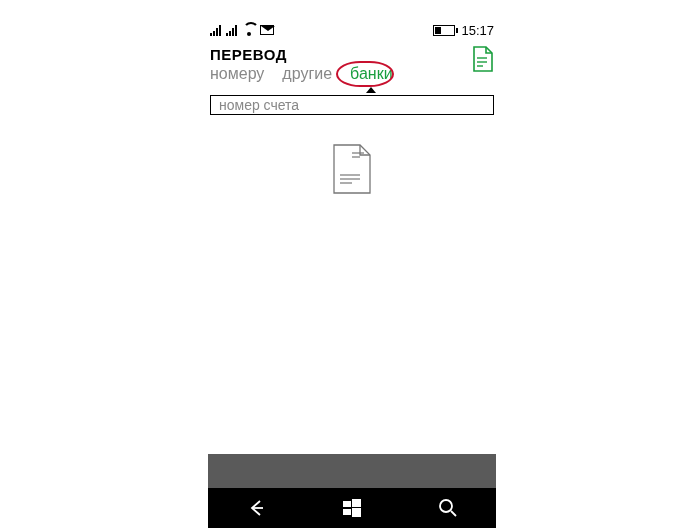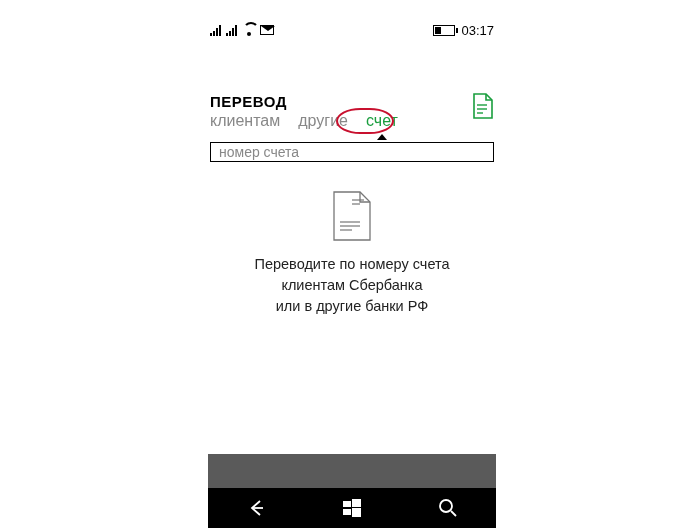--- a/index.html
+++ b/index.html
@@ -53,21 +53,20 @@
     content:"";position:absolute;top:0;left:0;width:0;height:0;border-left:7px solid transparent;border-right:7px solid transparent;border-top:5px solid #000;
   }
   .battery{
     width:22px;height:11px;border:1.5px solid #000;position:relative;display:inline-block;
   }
   .battery::after{content:"";position:absolute;right:-4px;top:2px;width:2px;height:5px;background:#000;}
   .battery::before{content:"";position:absolute;left:1px;top:1px;width:6px;height:7px;background:#000;}
 
   .header {
     padding: 6px 2px 0 2px;
-    margin-top: 47px;
   }
   .title {
     font-size: 15px;
     font-weight: 600;
     letter-spacing: 0.5px;
     color:#000;
   }
   .header-row { display:flex; align-items:flex-start; }
   .doc-btn {
     margin-left:auto;
@@ -132,33 +131,33 @@
           <span></span>
           <span></span>
           <span></span>
           <span></span>
         </span>
       <span class="wifi"></span>
       <span class="msg-icon"></span>
     </div>
     <div class="status-right">
       <span class="battery"></span>
-      <span>03:17</span>
+      <span>15:17</span>
     </div>
   </div>
 
   <div class="header">
     <div class="header-row">
       <div>
         <div class="title">ПЕРЕВОД</div>
         <div class="tabs" style="position:relative;">
-          <div class="tab">клиентам</div>
+          <div class="tab">номеру</div>
           <div class="tab">другие</div>
           <div class="tab active">
-            <span>счет</span>
+            <span>банки</span>
             <span class="caret"></span>
           </div>
           <div class="circle-annot" style="left:126px;top:-4px;"></div>
         </div>
       </div>
       <div class="doc-btn">
         <svg viewBox="0 0 22 26" width="22" height="26">
           <path d="M2 1 h12 l6 6 v18 h-18 z" fill="none" stroke="#1a9e3e" stroke-width="1.6"></path>
           <path d="M14 1 v6 h6" fill="none" stroke="#1a9e3e" stroke-width="1.6"></path>
           <line x1="5" y1="12" x2="15" y2="12" stroke="#1a9e3e" stroke-width="1.4"></line>
@@ -178,25 +177,20 @@
       <svg viewBox="0 0 44 52" width="44" height="52">
         <path d="M4 2 h26 l10 10 v38 h-36 z" fill="none" stroke="#777" stroke-width="1.3"></path>
         <path d="M30 2 v10 h10" fill="none" stroke="#777" stroke-width="1.3"></path>
         <line x1="22" y1="10" x2="34" y2="10" stroke="#777" stroke-width="1.2"></line>
         <line x1="22" y1="14" x2="30" y2="14" stroke="#777" stroke-width="1.2"></line>
         <line x1="10" y1="32" x2="30" y2="32" stroke="#777" stroke-width="1.2"></line>
         <line x1="10" y1="36" x2="30" y2="36" stroke="#777" stroke-width="1.2"></line>
         <line x1="10" y1="40" x2="22" y2="40" stroke="#777" stroke-width="1.2"></line>
       </svg>
     </div>
-    <div class="empty-text">
-      <div>Переводите по номеру счета</div>
-      <div>клиентам Сбербанка</div>
-      <div>или в другие банки РФ</div>
-    </div>
   </div>
 
   <div class="gray-bar"></div>
 
   <div class="nav-bar">
     <div class="nav-btn">
       <svg width="20" height="20" viewBox="0 0 20 20">
           <path d="M14 3 L6 10 L14 17" fill="none" stroke="#fff" stroke-width="1.8"></path>
           <line x1="6" y1="10" x2="17" y2="10" stroke="#fff" stroke-width="1.8"></line>
         </svg>

